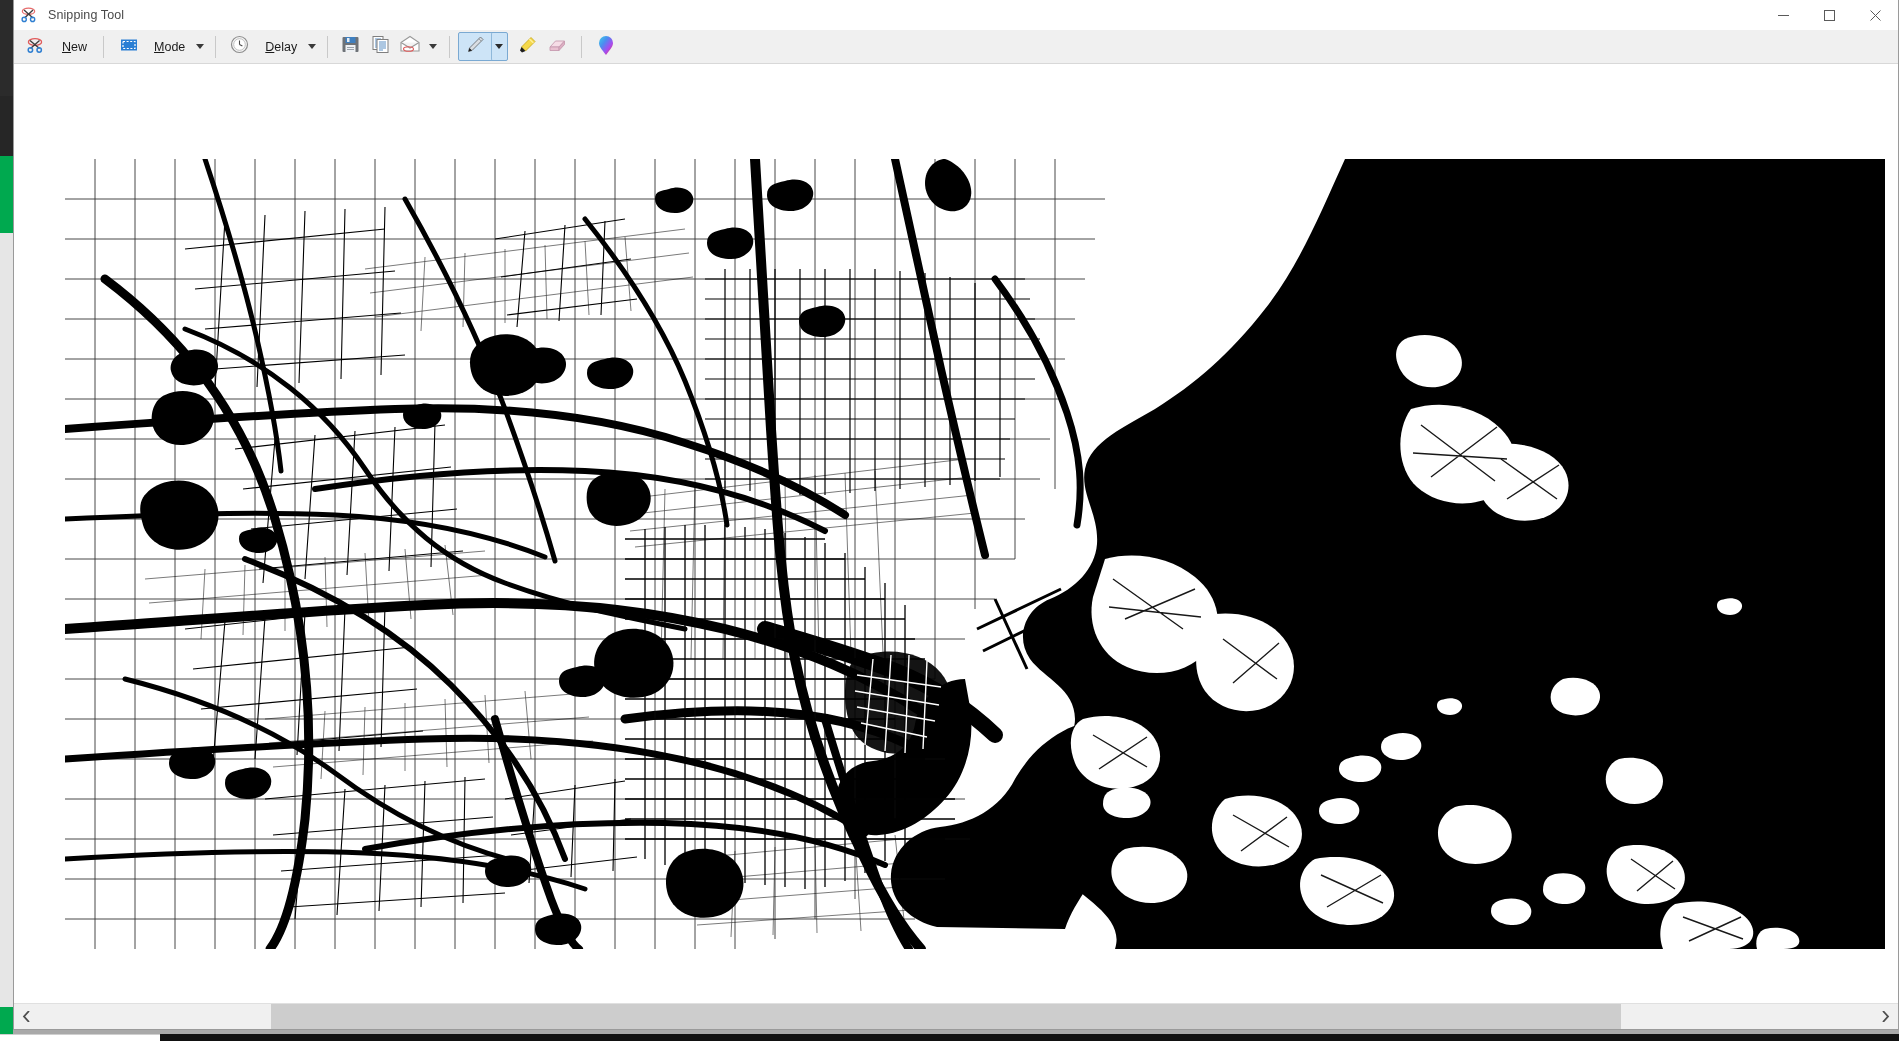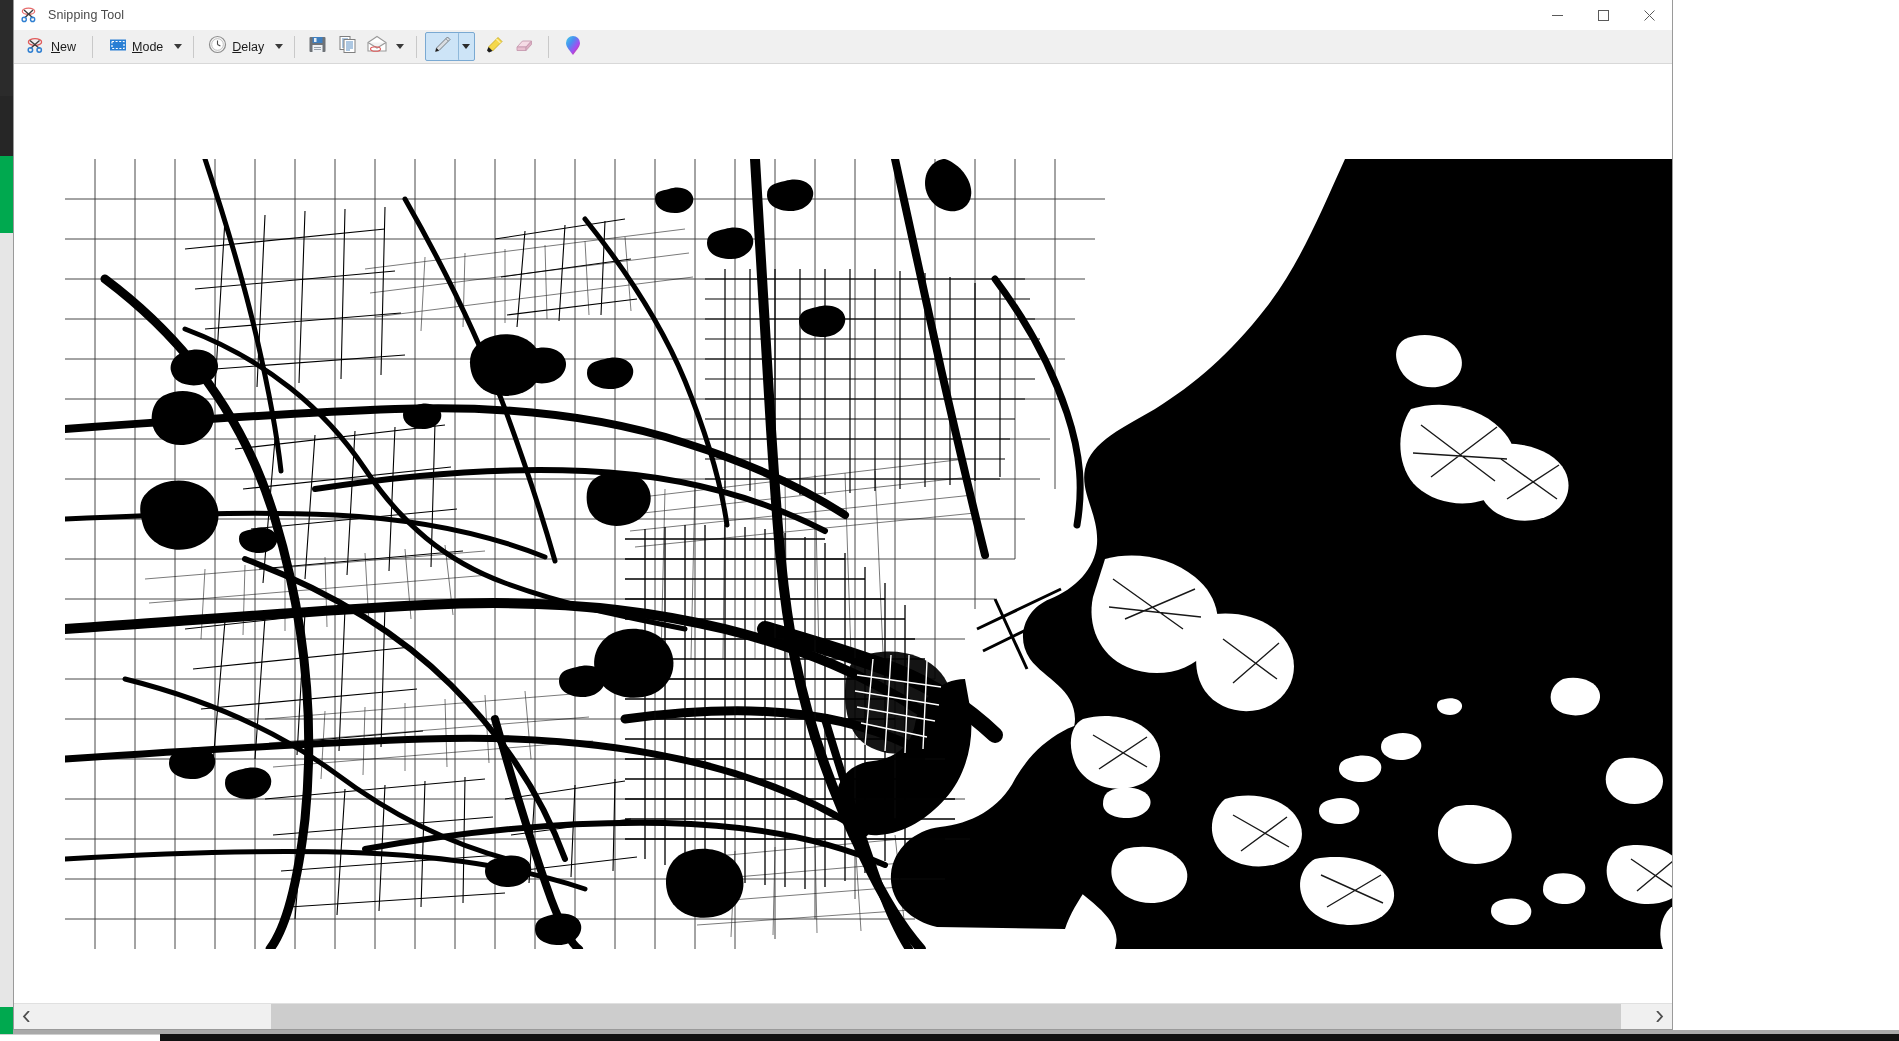--- a/index.html
+++ b/index.html
@@ -32,21 +32,21 @@
   #backdrop-green-strip { top: 156px; height: 77px;  background: #00a94f; }
   #backdrop-gray-strip  { top: 233px; height: 790px; background: #e6e6e6; }
   #backdrop-green-strip-lower { top: 1007px; height: 34px; background: #00a94f; }
   #backdrop-top-dark { top: 0px; height: 96px; background: #2b2b2b; width:13px;}
 
   
   #app-window {
     position: absolute;
     left: 13px;
     top: 0px;
-    width: 1660px;
+    width: 1886px;
     height: 1030px;
     background: #ffffff;
     border: 1px solid #9a9a9a;
     border-top: none;
     box-sizing: border-box;
     display: flex;
     flex-direction: column;
     overflow: hidden;
   }
 
@@ -111,21 +111,21 @@
     border-bottom: 1px solid #d8d8d8;
     display: flex;
     align-items: center;
     padding-left: 5px;
     gap: 0px;
   }
   .tb-button {
     height: 29px;
     display: flex;
     align-items: center;
-    gap: 5px;
+    gap: 16px;
     padding: 0 6px;
     border: 1px solid transparent;
     border-radius: 2px;
     box-sizing: border-box;
     white-space: nowrap;
   }
   .tb-label {
     font-size: 12.5px;
     color: #1b1b1b;
   }

